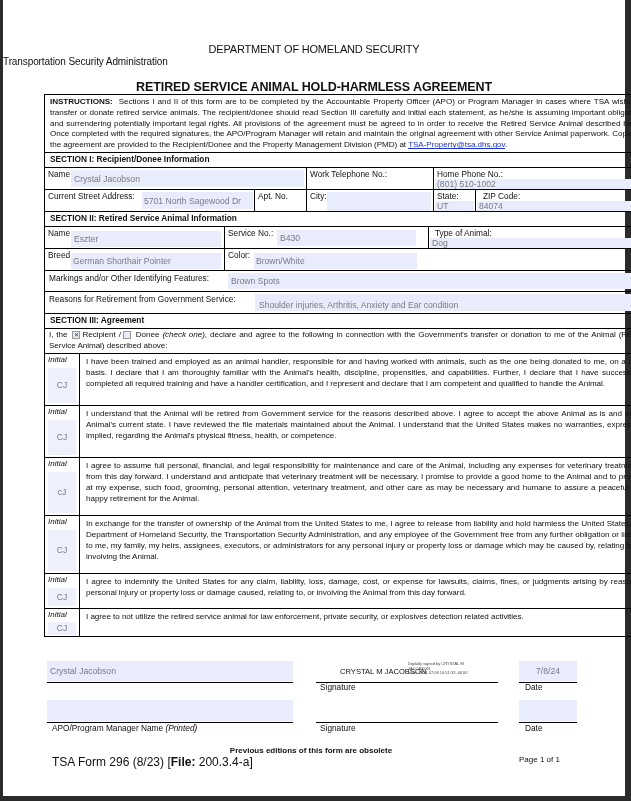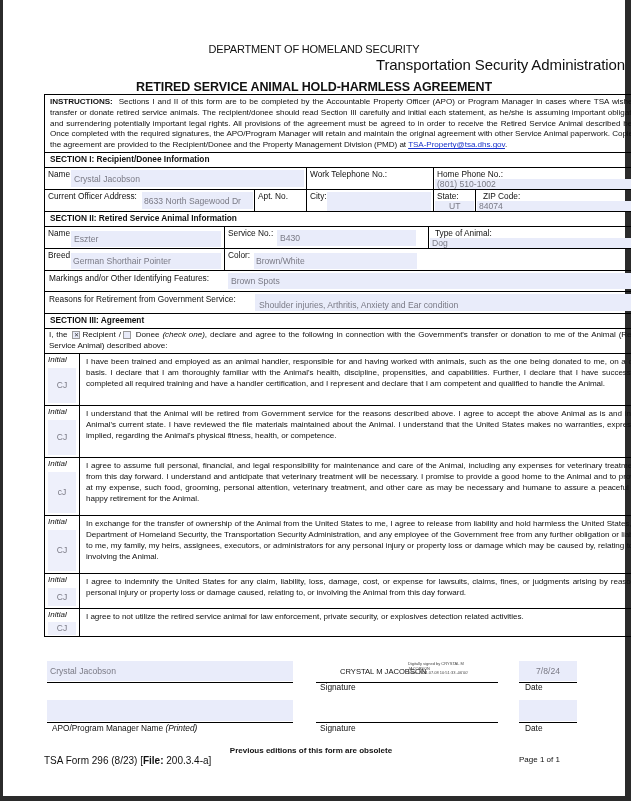--- a/index.html
+++ b/index.html
@@ -6,21 +6,21 @@
   body {
     width:631px; height:801px; overflow:hidden; position:relative;
     background:#2b2b2b;
     font-family:"Liberation Sans", sans-serif; color:#111;
   }
   .page {
     position:absolute; left:3px; top:0; width:622px; height:796px;
     background:#ffffff;
   }
   .hdr1 { position:absolute; left:0; width:622px; text-align:center; top:43px; font-size:11px; letter-spacing:-0.2px; }
-  .hdr2 { position:absolute; left:0; width:622px; text-align:right; top:56px; font-size:15px; letter-spacing:-0.1px; }
+  .hdr2 { position:absolute; left:0; width:622px; text-align:left; top:56px; font-size:10px; letter-spacing:-0.1px; }
   .title { position:absolute; left:0; width:622px; text-align:center; top:80px; font-size:12.5px; font-weight:bold; letter-spacing:-0.1px; }
 
   .form {
     position:absolute; left:44px; top:94px; width:608px;
     border:1.5px solid #000; box-sizing:border-box;
   }
   .row { display:flex; border-bottom:1px solid #000; box-sizing:border-box; }
   .row:last-child { border-bottom:none; }
   .cell { border-right:1px solid #000; box-sizing:border-box; position:relative; font-size:8.3px; padding:1px 3px; overflow:hidden; }
   .cell:last-child { border-right:none; }
@@ -38,21 +38,21 @@
   .initval { position:absolute; left:3px; right:3px; bottom:2px; top:14px; background:#eef0fb; color:#7a7a85; font-size:8.5px; display:flex; align-items:center; justify-content:center; }
   .agtext { flex:1; padding:3px 6px 2px 6px; font-size:8.1px; line-height:10.9px; text-align:justify; letter-spacing:-0.05px; }
 
   .sigarea { position:absolute; left:44px; top:658px; width:538px; height:80px; font-size:8.3px; }
   .sigfill { position:absolute; background:#e9ecfa; color:#7a7a85; font-size:8.6px; }
   .sigline { position:absolute; border-top:1px solid #000; }
   .siglbl { position:absolute; font-size:8.3px; }
   .digi { position:absolute; font-size:4px; line-height:4.6px; color:#444; }
 
   .foot-center { position:absolute; left:0; width:622px; text-align:center; top:746px; font-size:8px; font-weight:bold; }
-  .foot-left { position:absolute; left:44px; top:755px; font-size:10px; }
+  .foot-left { position:absolute; left:52px; top:755px; font-size:12px; }
   .foot-right { position:absolute; left:519px; top:755px; font-size:8px; }
 </style>
 </head>
 <body>
 
 <div class="page">
   <div class="hdr1">DEPARTMENT OF HOMELAND SECURITY</div>
   <div class="hdr2">Transportation Security Administration</div>
   <div class="title">RETIRED SERVICE ANIMAL  HOLD-HARMLESS AGREEMENT</div>
 </div>
@@ -78,34 +78,34 @@
       <div class="lbl">Work Telephone  No.:</div>
       <div class="val fill" style="margin:11px -2px;padding:0 2px;">(801) 631-1862</div>
     </div>
     <div class="cell" style="flex:1;">
       <div class="lbl">Home  Phone  No.:</div>
       <div class="val fill" style="margin:0 -2px;padding:0 2px;">(801) 510-1002</div>
     </div>
   </div>
   <div class="row" style="height:22px;">
     <div class="cell" style="width:210px;">
-      <span class="lbl">Current Officer Address:</span>
-      <span class="inlinefill val" style="position:absolute;left:97px;top:2px;right:1px;bottom:2px;padding:4px 2px 0 2px;white-space:nowrap;">8633 North Sagewood Dr</span>
+      <span class="lbl">Current Street Address:</span>
+      <span class="inlinefill val" style="position:absolute;left:97px;top:2px;right:1px;bottom:2px;padding:4px 2px 0 2px;white-space:nowrap;">5701 North Sagewood Dr</span>
     </div>
     <div class="cell" style="width:52px;">
       <span class="lbl">Apt. No.</span>
       <span class="val"></span>
     </div>
     <div class="cell" style="width:127px;">
       <span class="lbl">City:</span>
       <span class="inlinefill val" style="position:absolute;left:20px;top:2px;right:2px;bottom:2px;padding:20px 3px 0 3px;">Stansbury Park</span>
     </div>
     <div class="cell" style="width:42px;">
       <div class="lbl">State:</div>
-      <div class="val fill" style="margin:0 -2px;padding:0 14px;">UT</div>
+      <div class="val fill" style="margin:0 -2px;padding:0 2px;">UT</div>
     </div>
     <div class="cell" style="flex:1;">
       <div class="lbl" style="padding-left:4px;">ZIP Code:</div>
       <div class="val fill" style="margin:0 -2px;padding:0 2px;">84074</div>
     </div>
   </div>
 
   <div class="row">
     <div class="sec" style="flex:1;">SECTION  II:  Retired Service Animal Information</div>
   </div>

